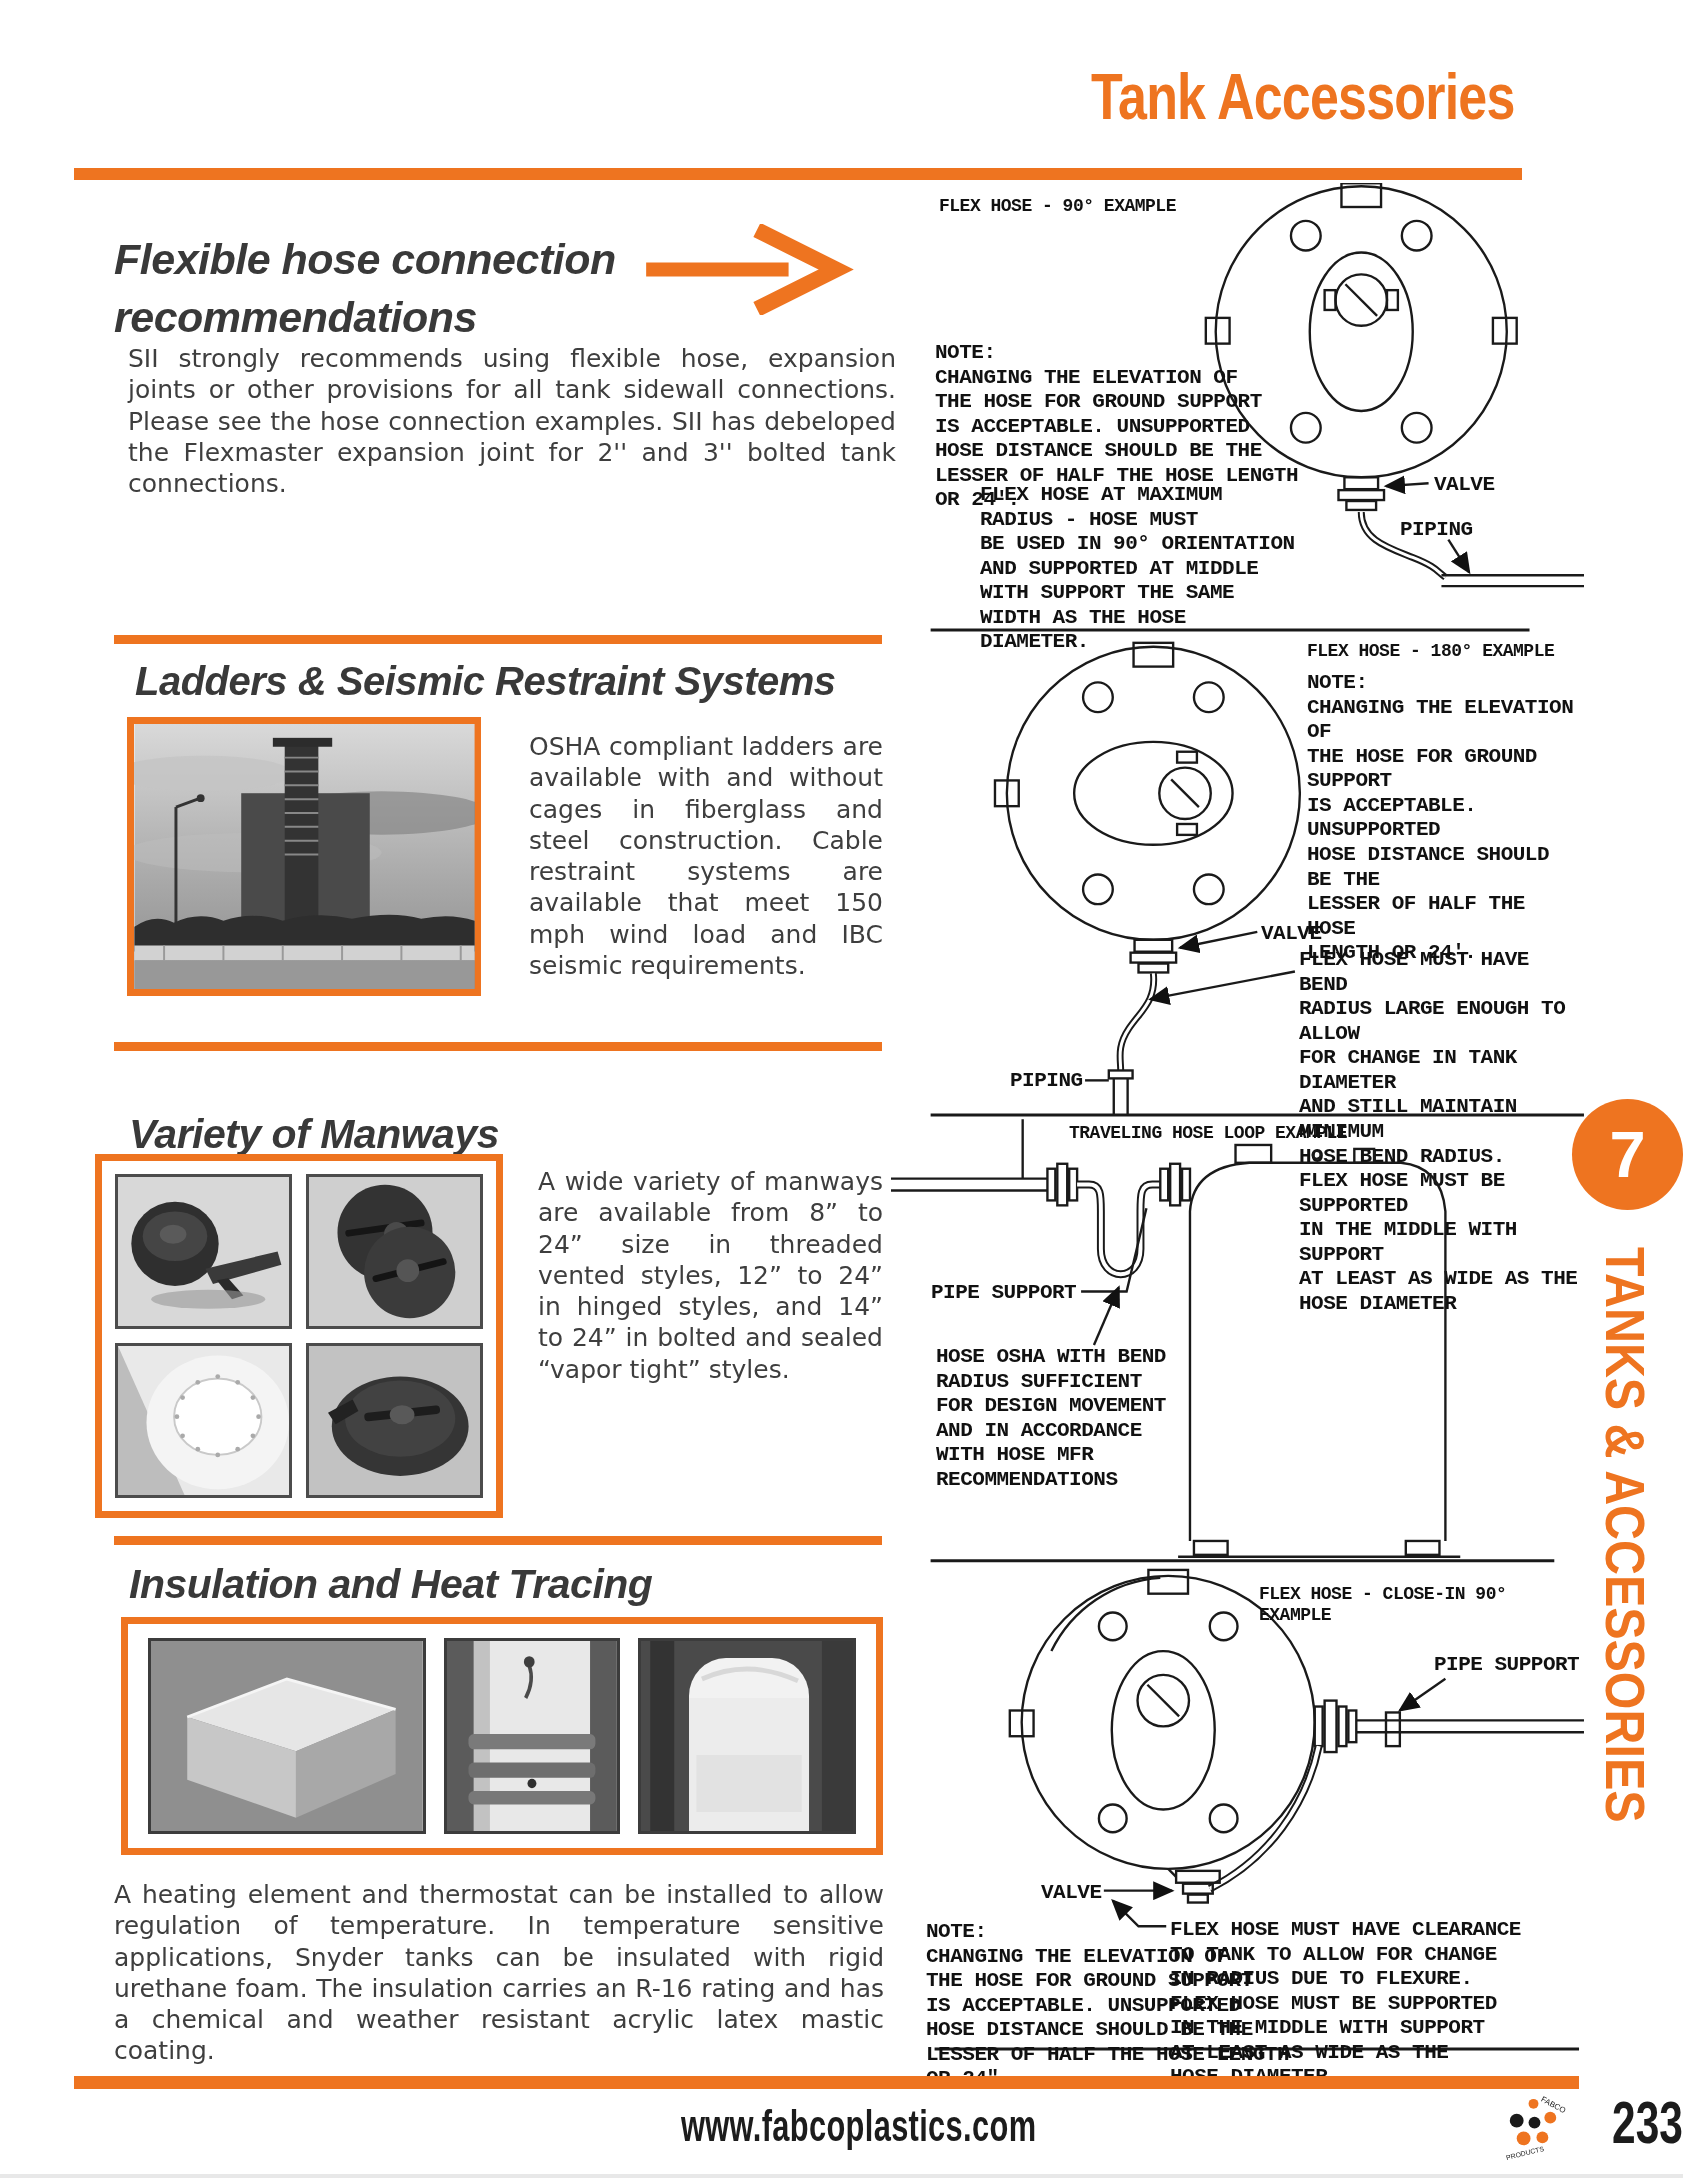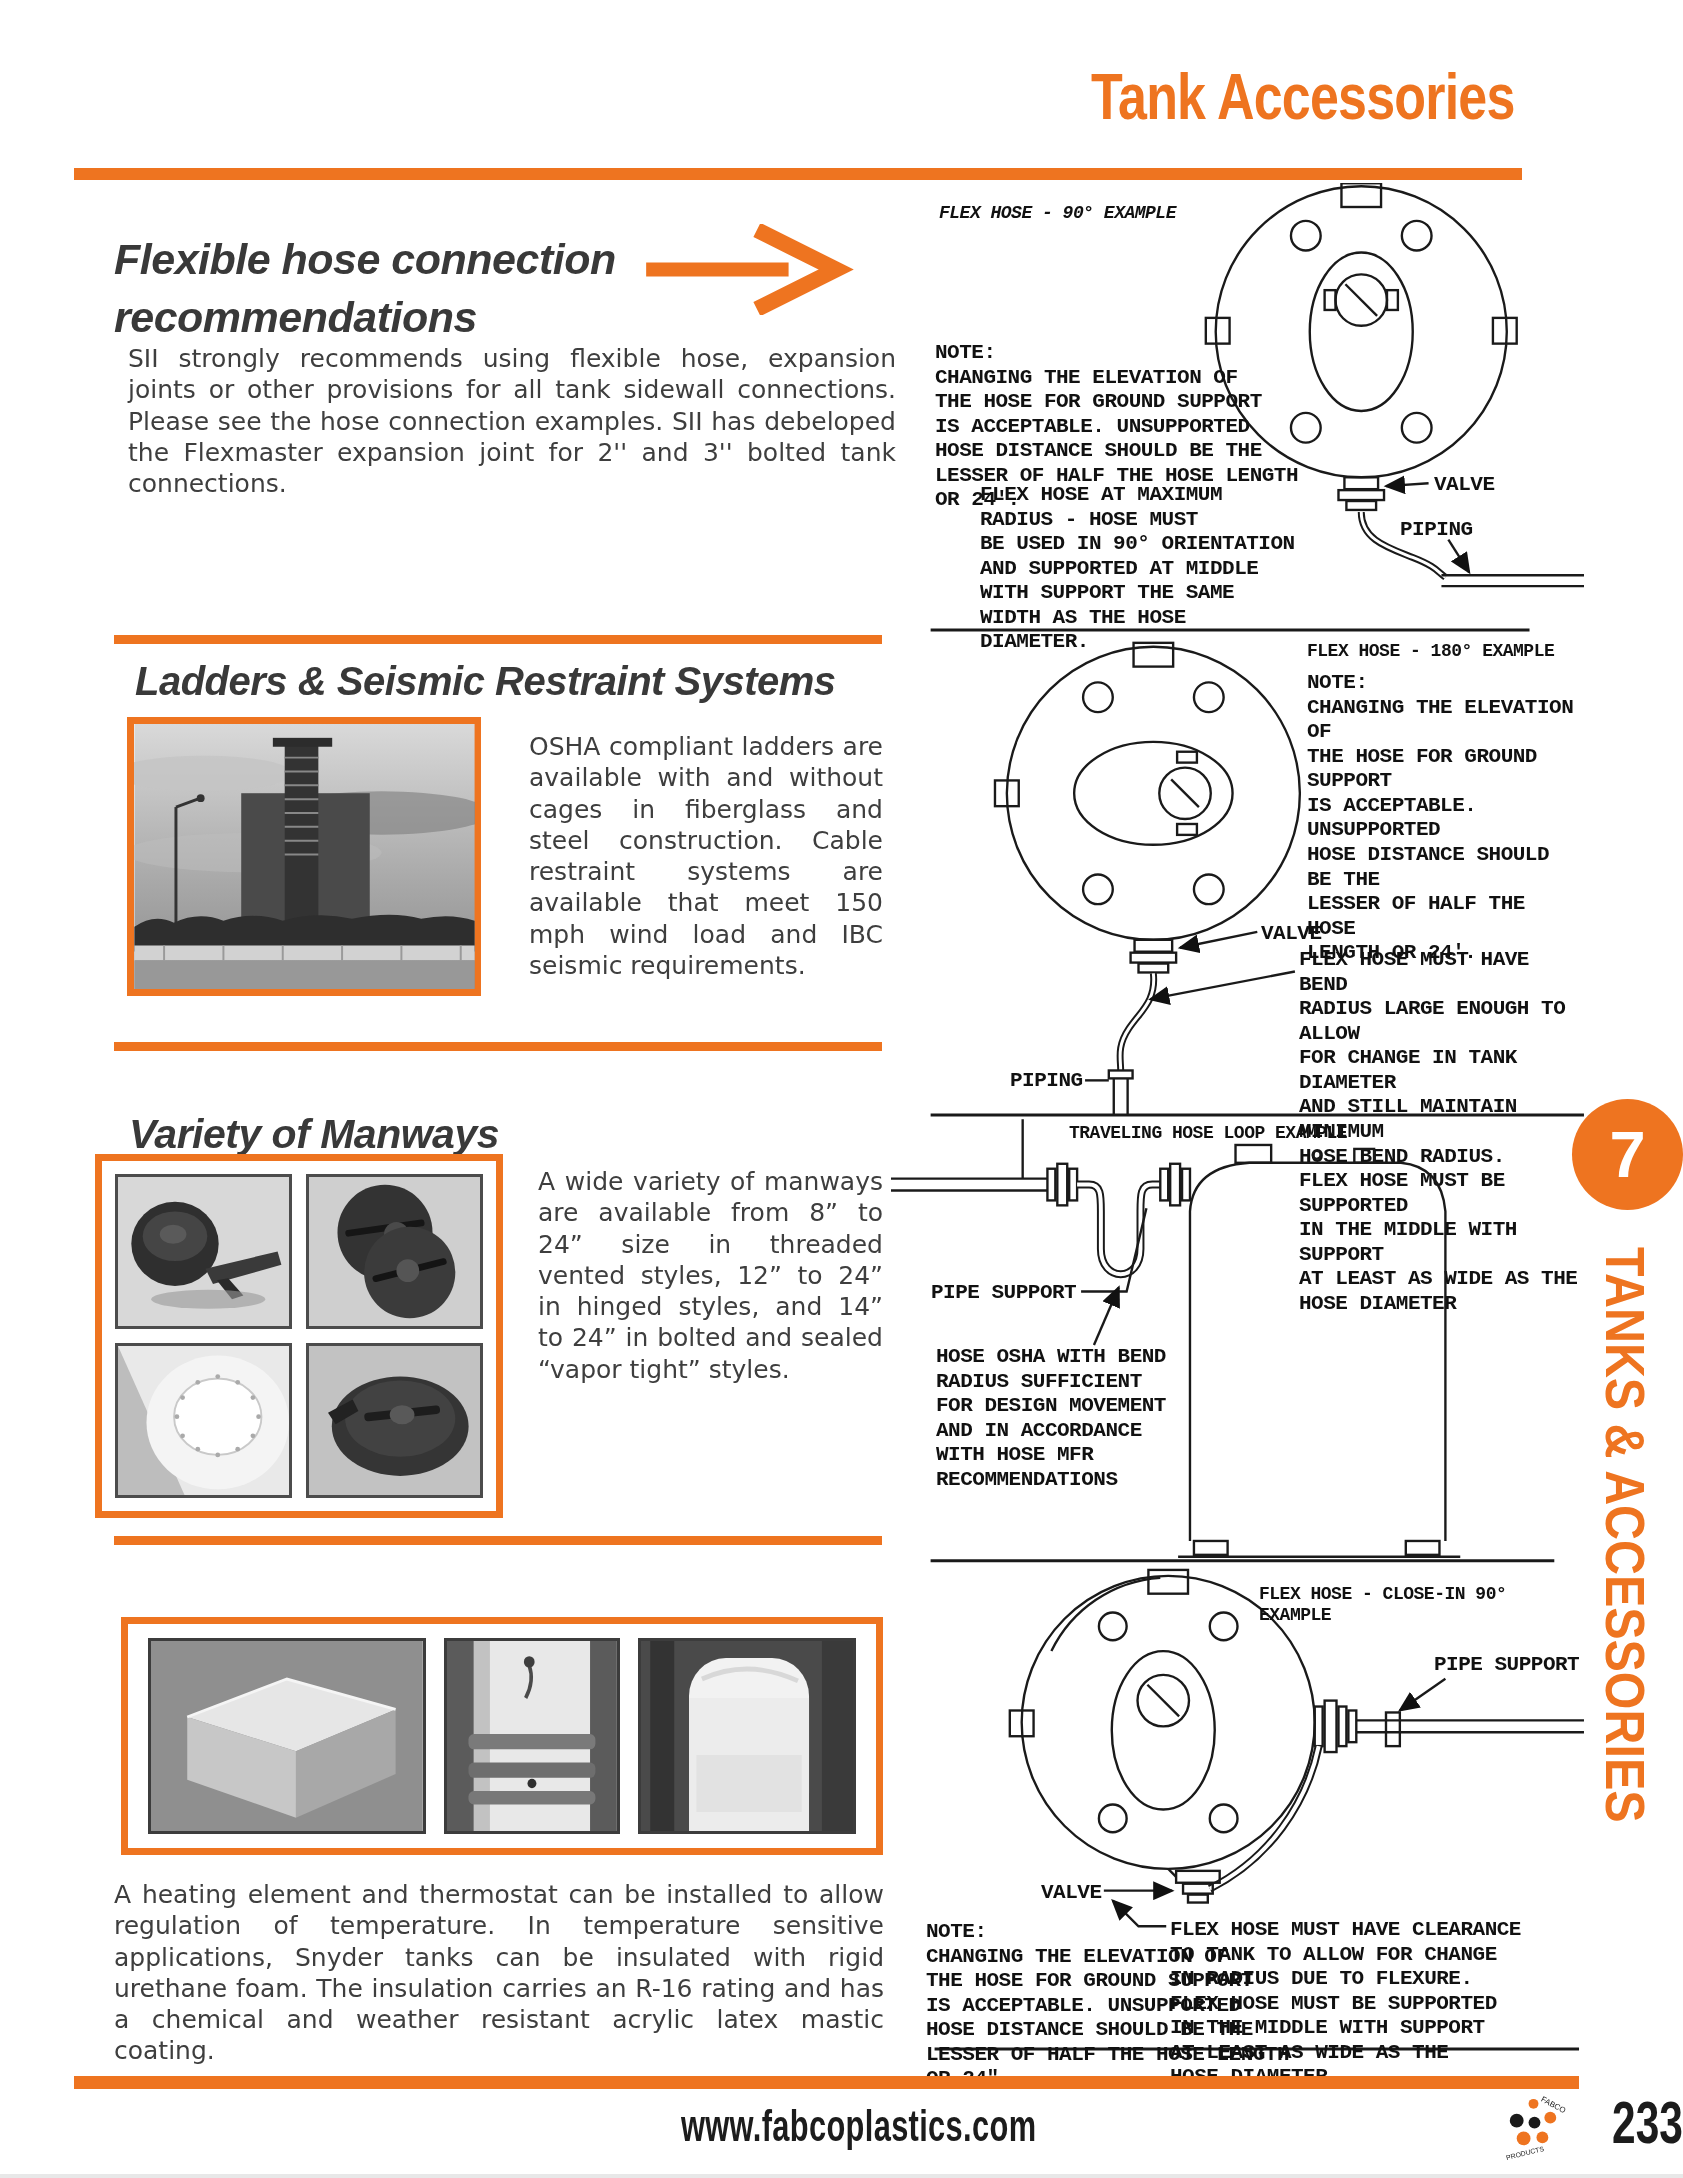--- a/index.html
+++ b/index.html
@@ -155,20 +155,21 @@
           <rect x="58" y="66" width="80" height="9" rx="4" fill="#1d1d1d" transform="rotate(-6 98 70)"></rect>
           <ellipse cx="98" cy="72" rx="13" ry="10" fill="#595959"></ellipse>
         </svg>
       </div>
     </div>
   </div>
 
   <div class="abs body-text" style="left:538px;top:1166px;width:345px;">A wide variety of manways are available from 8” to 24” size in threaded vented styles, 12” to 24” in hinged styles, and 14” to 24” in bolted and sealed “vapor tight” styles.</div>
 
   <div class="abs rule" style="left:114px;top:1536px;width:768px;height:9px;"></div>
+  <div class="abs sec-heading" style="left:129px;top:1561px;font-size:41px;">Insulation and Heat Tracing</div>
 
   <div class="abs photo-frame" style="left:121px;top:1617px;width:762px;height:238px;">
     <div class="ins-row">
       <div class="ins-cell" style="flex:1.6;">
         <svg width="100%" height="100%" viewBox="0 0 300 200" preserveAspectRatio="none">
           <rect width="300" height="200" fill="#8f8f8f"></rect>
           <path d="M40,80 L150,40 L270,72 L160,116 Z" fill="#e6e6e6"></path>
           <path d="M40,80 L160,116 L160,186 L40,146 Z" fill="#c7c7c7"></path>
           <path d="M160,116 L270,72 L270,140 L160,186 Z" fill="#a8a8a8"></path>
           <path d="M40,80 L150,40 L270,72" fill="none" stroke="#f5f5f5" stroke-width="3"></path>
@@ -228,21 +229,21 @@
         <rect x="452" y="310" width="46" height="10"></rect>
           <rect x="460" y="321" width="30" height="9"></rect>
         <path d="M475,332 C475,360 502,368 527,378 C550,387 552,392 560,398" stroke-width="7"></path>
         <path d="M475,332 C475,360 502,368 527,378 C550,387 552,392 560,398" stroke="#fff" stroke-width="3"></path>
         <line x1="556" y1="396" x2="700" y2="396"></line>
           <line x1="556" y1="407" x2="700" y2="407"></line>
         <line x1="543" y1="303" x2="500" y2="306" marker-end="url(#ar1)"></line>
         <line x1="563" y1="360" x2="584" y2="393" marker-end="url(#ar1)"></line>
       </g>
     </svg>
-    <div class="abs cad cad-title" style="left:48px;top:20px;font-style:italic;">FLEX HOSE - 90° EXAMPLE</div>
+    <div class="abs cad cad-title" style="left:48px;top:13px;">FLEX HOSE - 90° EXAMPLE</div>
     <div class="abs cad" style="left:44px;top:158px;">NOTE:
 CHANGING THE ELEVATION OF
 THE HOSE FOR GROUND SUPPORT
 IS ACCEPTABLE.  UNSUPPORTED
 HOSE DISTANCE SHOULD BE THE
 LESSER OF HALF THE HOSE LENGTH
 OR 24'.</div>
     <div class="abs cad" style="left:89px;top:300px;">FLEX HOSE AT MAXIMUM
 RADIUS - HOSE MUST
 BE USED IN 90° ORIENTATION

